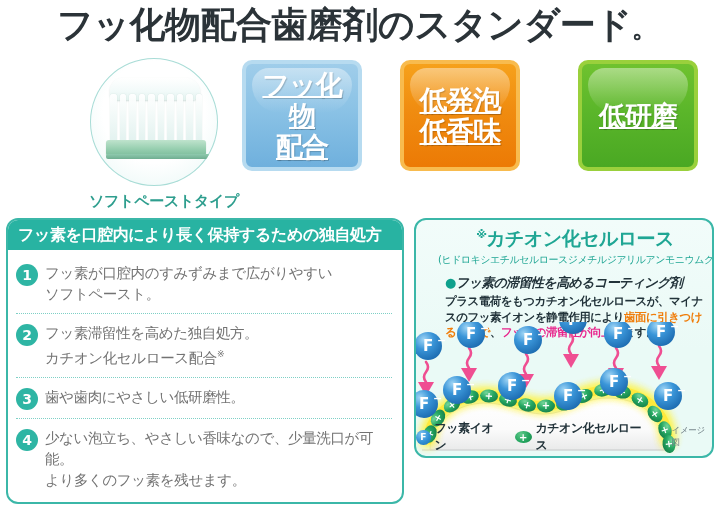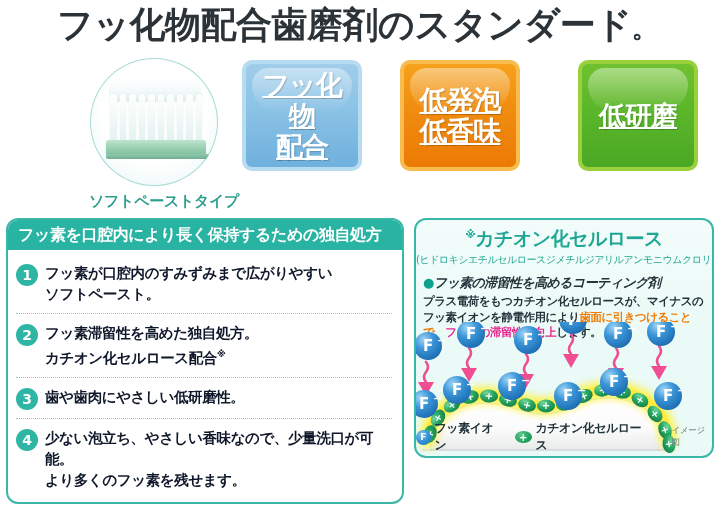--- a/index.html
+++ b/index.html
@@ -88,29 +88,30 @@
   }
   .list { padding: 4px 10px 0 8px; }
   .list-item { display: flex; align-items: flex-start; padding: 9px 0 8px 0; border-bottom: 1px dotted #7fd0c6; }
   .list-item.last { border-bottom: none; }
   .num {
     flex: 0 0 auto; width: 22px; height: 22px; border-radius: 50%;
     background: #2eb5a4; color: #fff; font-size: 14px; font-weight: bold;
     display: flex; align-items: center; justify-content: center;
     margin-right: 7px; margin-top: 1px;
   }
-  .item-text { font-size: 14.5px; line-height: 21px; color: #0f172a; letter-spacing: -0.4px; font-weight: bold; }
+  .item-text { font-size: 14.5px; line-height: 21px; color: #737373; letter-spacing: -0.4px; font-weight: normal; }
   .item-text .sup { font-size: 9px; vertical-align: super; }
 
   
   .panel-right {
     position: absolute; left: 414px; top: 218px; width: 300px; height: 240px;
     border: 2px solid #3bb7a8; border-radius: 12px;
     background: linear-gradient(180deg,#f2fcfa 0%,#eafaf6 55%,#eafaf6 100%);
     overflow: hidden;
+    padding-left: 22px;
   }
   .rp-title {
     text-align: center; color: #1fa694; font-weight: bold;
     font-size: 19px; letter-spacing: -0.6px; margin-top: 6px;
   }
   .rp-title .ast { font-size: 11px; vertical-align: super; }
   .rp-sub { text-align: center; color: #1fa694; font-size: 10px; letter-spacing: -0.5px; margin-top: 1px; white-space: nowrap; }
   .rp-head2 {
     margin: 7px 0 0 7px; font-size: 13px; font-weight: bold; color: #22333a; letter-spacing: -0.6px; font-style: italic;
   }

